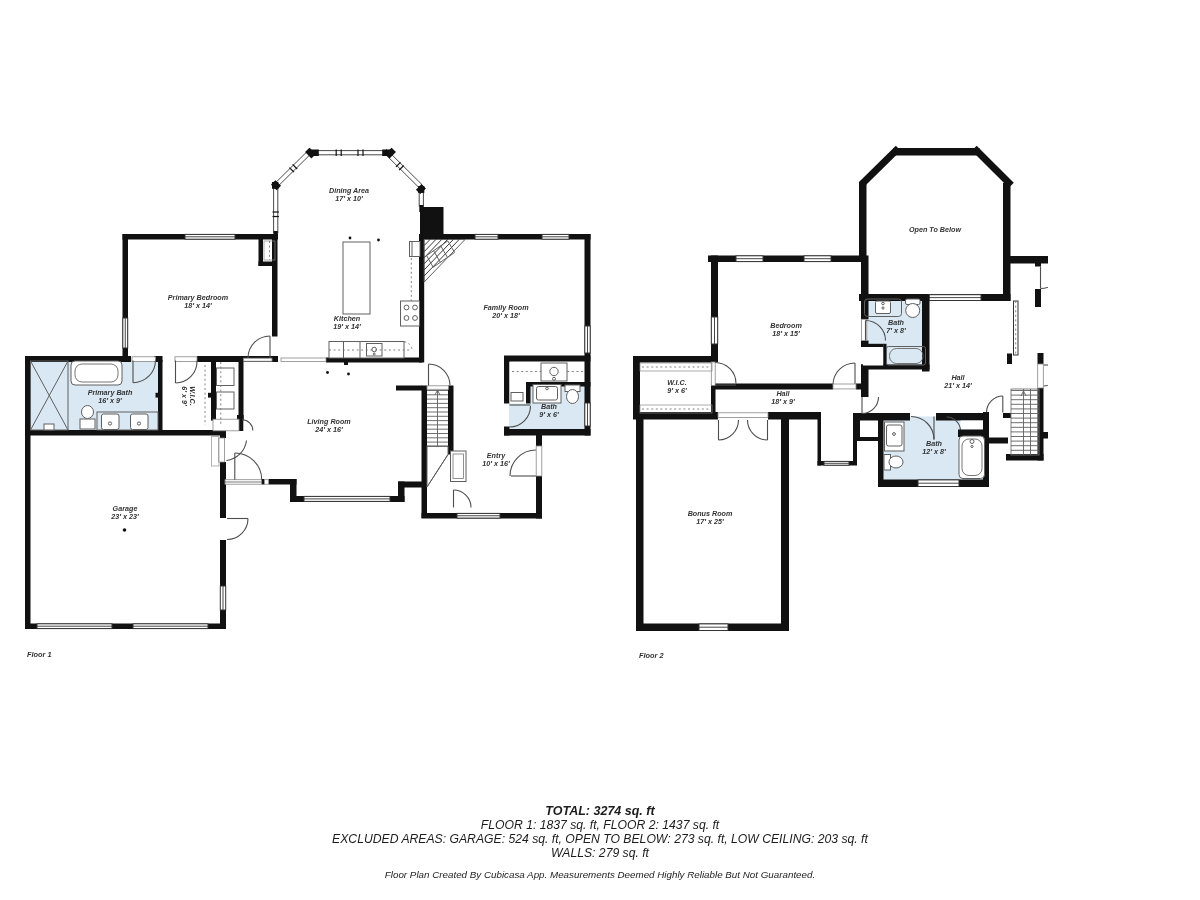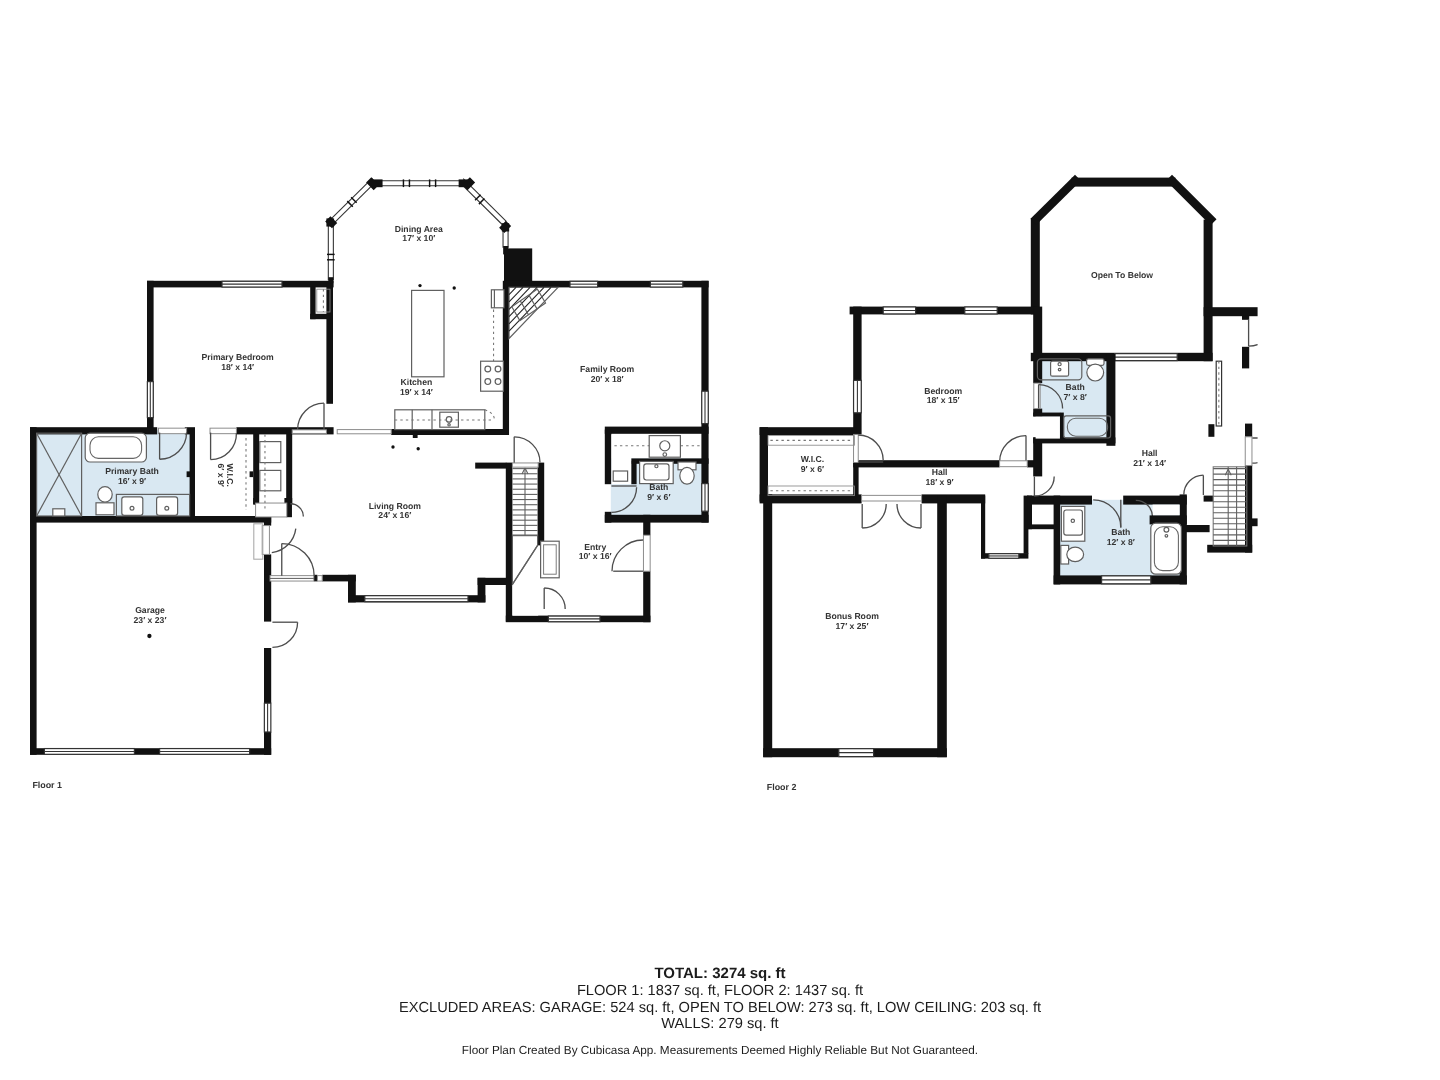--- a/index.html
+++ b/index.html
@@ -1,16 +1,16 @@
 <!DOCTYPE html>
 <html><head>
 <meta charset="utf-8">
 <style>
 html,body{margin:0;padding:0;background:#ffffff;}
-.page{width:1048px;height:900px;position:relative;overflow:hidden;background:#fff;}
+.page{width:1048px;height:900px;position:relative;overflow:hidden;background:#fff;font-style:italic;}
 svg .w{fill:#111111;}
 svg .rm{fill:#ffffff;}
 svg .blue{fill:#d9e8f2;}
 svg .dw{stroke:#111111;stroke-width:7;}
 svg .win{fill:#ffffff;stroke:#333333;stroke-width:1;}
 svg .winl{stroke:#333333;stroke-width:0.9;}
 svg .thr{fill:#ffffff;stroke:#888888;stroke-width:0.8;}
 svg .thin{fill:none;stroke:#606060;stroke-width:1;}
 svg .thinf{fill:#ffffff;stroke:#606060;stroke-width:1;}
 svg .door{fill:none;stroke:#4d4d4d;stroke-width:1.1;}

